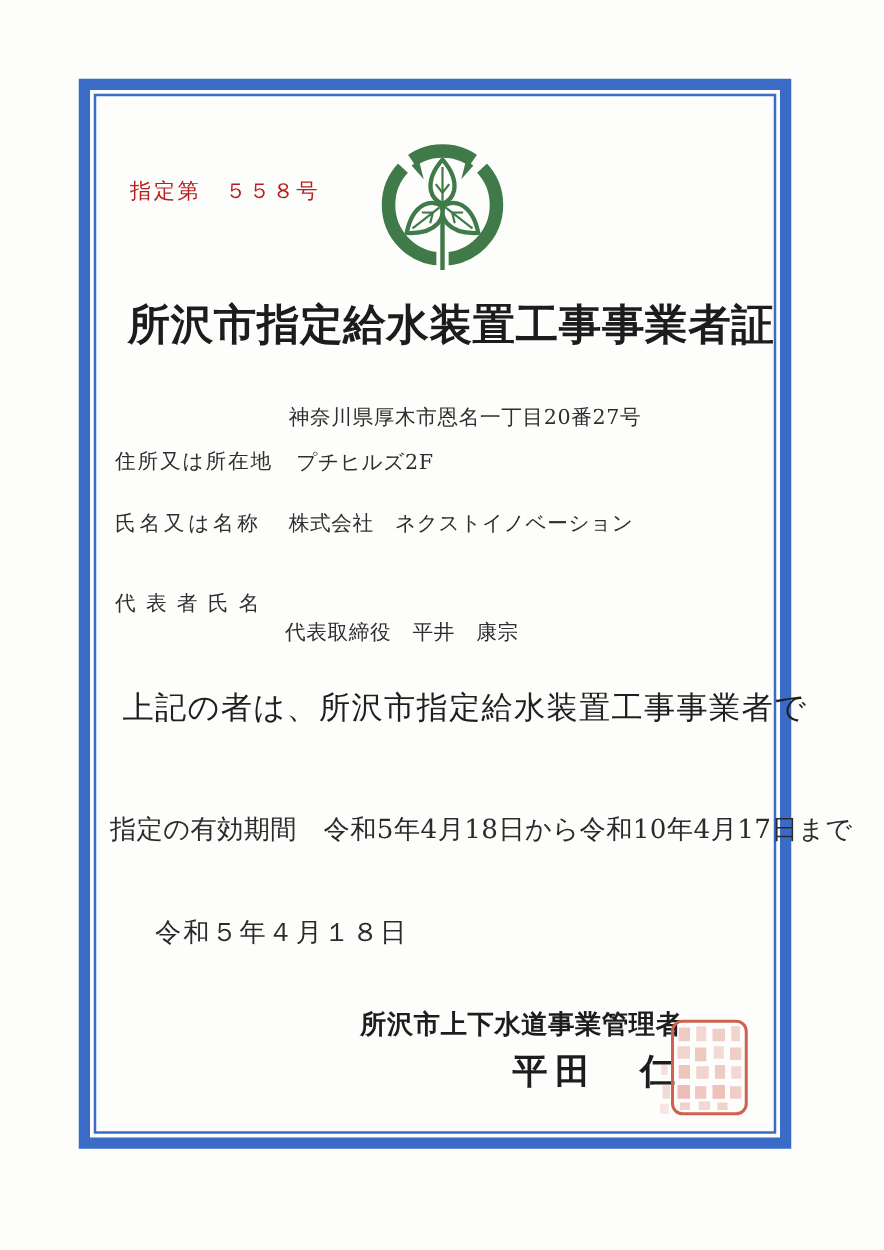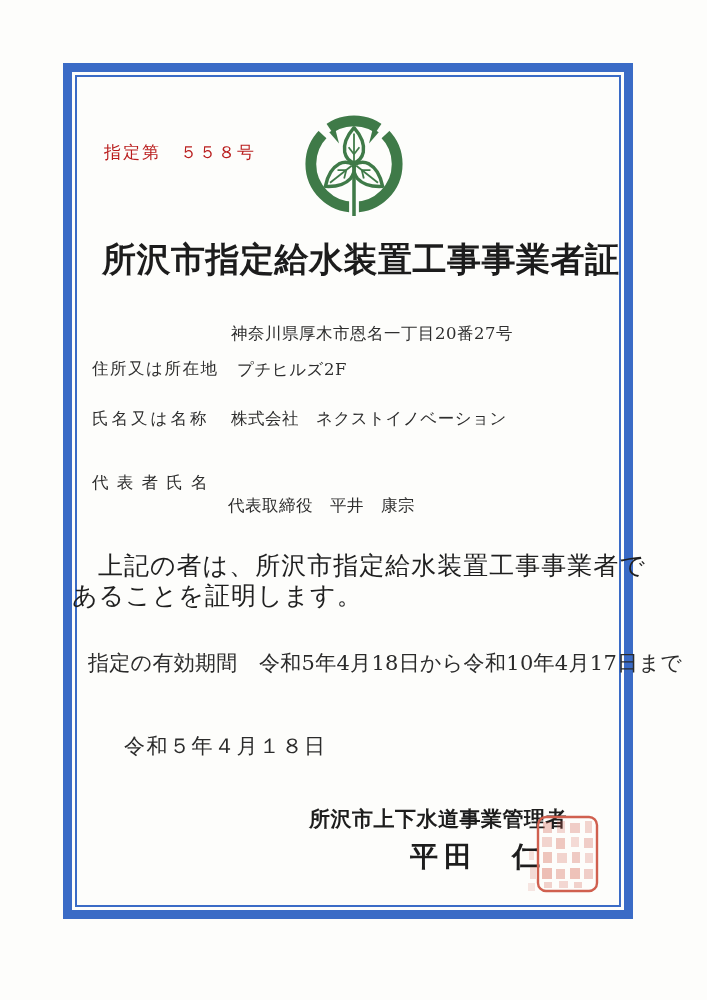--- a/index.html
+++ b/index.html
@@ -43,21 +43,21 @@
     font-size:25px;line-height:30px;letter-spacing:1px;color:#1f1f1f;
     white-space:nowrap;
   }
   .validity{
     left:88px;top:649px;font-size:21px;letter-spacing:0.3px;color:#2b2b2b;white-space:nowrap;
   }
   .issue-date{
     left:124px;top:732px;font-size:21px;letter-spacing:1.5px;color:#2b2b2b;
   }
   .issuer-title{
-    left:288px;top:805px;font-size:21px;font-weight:bold;color:#1d1d1d;letter-spacing:0.5px;white-space:nowrap;margin-left:21px;
+    left:288px;top:805px;font-size:21px;font-weight:bold;color:#1d1d1d;letter-spacing:0.5px;white-space:nowrap;
   }
   .issuer-name{
     left:410px;top:838px;font-size:28px;font-weight:bold;color:#1d1d1d;letter-spacing:6px;white-space:nowrap;
   }
   .seal{left:528px;top:813px;}
 </style>
 </head>
 <body>
 
 <div class="abs frame">
@@ -115,21 +115,20 @@
 <div class="abs field-value val-address2">プチヒルズ2F</div>
 
 <div class="abs field-label lbl-name">氏名又は名称</div>
 <div class="abs field-value val-name">株式会社　ネクストイノベーション</div>
 
 <div class="abs field-label lbl-rep">代 表 者 氏 名</div>
 <div class="abs field-value val-rep">代表取締役　平井　康宗</div>
 
 <div class="abs body-par">
   <div>　上記の者は、所沢市指定給水装置工事事業者で</div>
-  <div>あることを証明します。</div>
 </div>
 
 <div class="abs validity">指定の有効期間　令和5年4月18日から令和10年4月17日まで</div>
 
 <div class="abs issue-date">令和５年４月１８日</div>
 
 <div class="abs issuer-title">所沢市上下水道事業管理者</div>
 <div class="abs issuer-name">平田　仁</div>
 
 <div class="abs seal">

